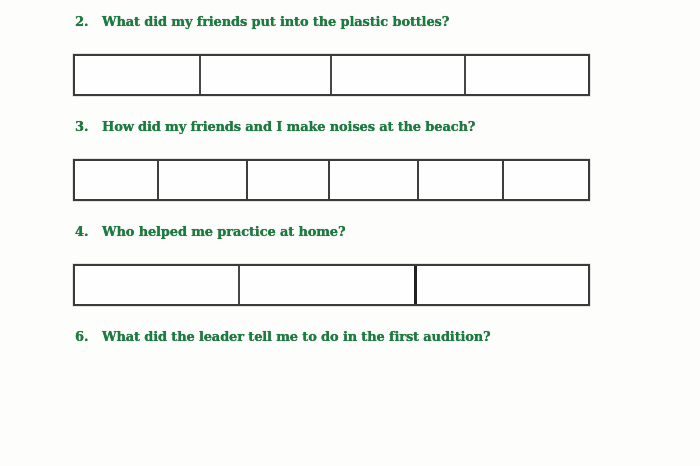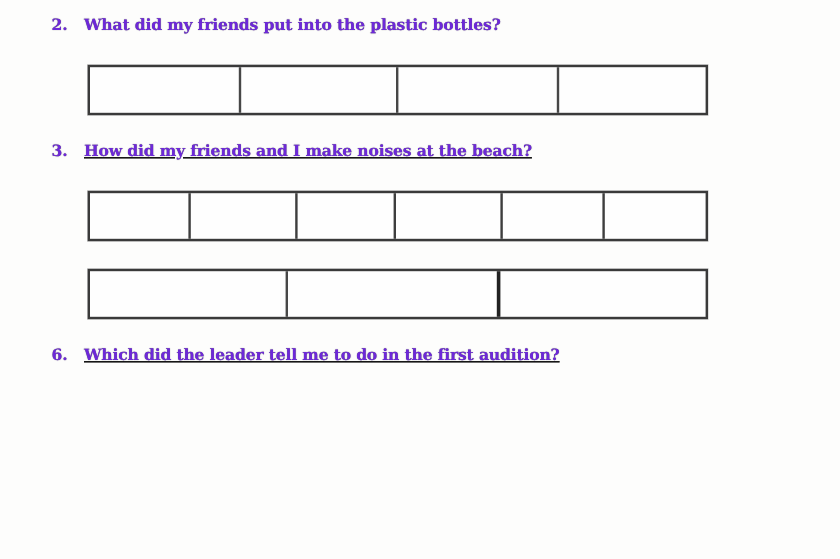--- a/index.html
+++ b/index.html
@@ -13,28 +13,27 @@
   }
   #worksheet {
     position: relative;
     width: 700px;
     height: 466px;
     padding-top: 13px;
     box-sizing: border-box;
   }
   .question-block:not(:first-child) {
     margin-top: 22px;
-    text-decoration: underline;
   }
   .question-line {
-    padding-left: 43px;
+    padding-left: 75px;
     font-size: 13px;
     font-weight: 700;
     line-height: 18px;
-    color: #6d28d9;
+    color: #15803d;
     letter-spacing: -0.15px;
     text-shadow: 0 0 0.7px rgba(46,46,46,0.85);
     white-space: nowrap;
   }
   .q-num {
     display: inline-block;
     width: 27px;
   }
   .answer-table {
     margin: 23px 0 0 73px;
@@ -84,27 +83,30 @@
         <div class="cell" style="width: 15.9%;"></div>
         <div class="cell" style="width: 17.4%;"></div>
         <div class="cell" style="width: 16.1%;"></div>
         <div class="cell" style="width: 17.2%;"></div>
         <div class="cell" style="width: 16.6%;"></div>
         <div class="cell" style="width: 16.8%;"></div>
       </div>
   </div>
 
   <div class="question-block">
+    <div class="question-line">
+      <span class="q-num">4.</span><span class="q-text">Who helped me practice at home?</span>
+    </div>
     <div class="answer-table">
         <div class="cell" style="width: 31.7%;"></div>
         <div class="cell" style="width: 34.4%;"></div>
         <div class="cell" style="width: 33.9%;"></div>
       </div>
   </div>
 
 
   <div class="question-block">
     <div class="question-line">
-      <span class="q-num">6.</span><span class="q-text">Which did the leader tell me to do in the first audition?</span>
+      <span class="q-num">6.</span><span class="q-text">What did the leader tell me to do in the first audition?</span>
     </div>
 
   </div>
 </div>
 
 </body></html>

